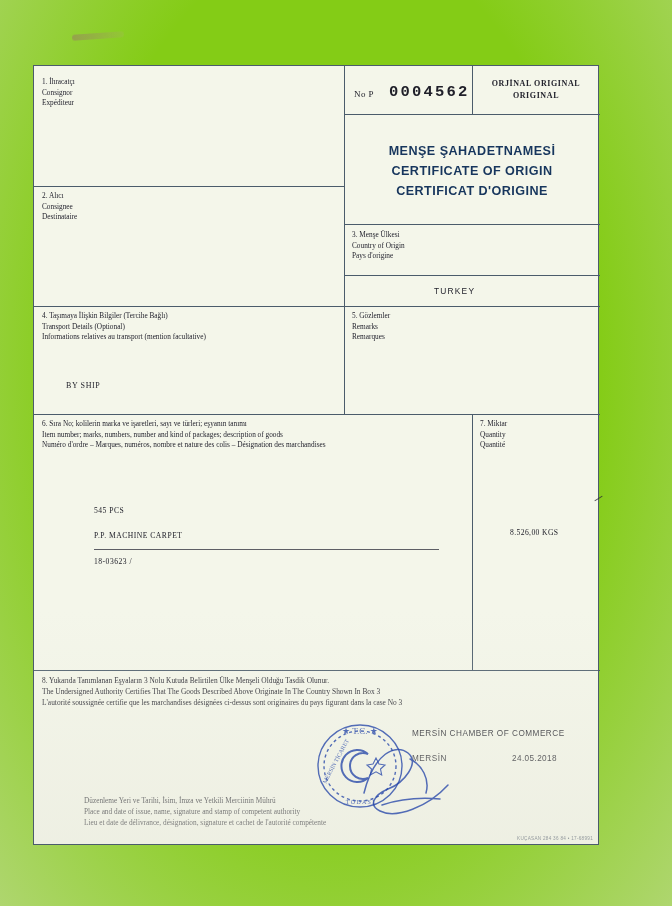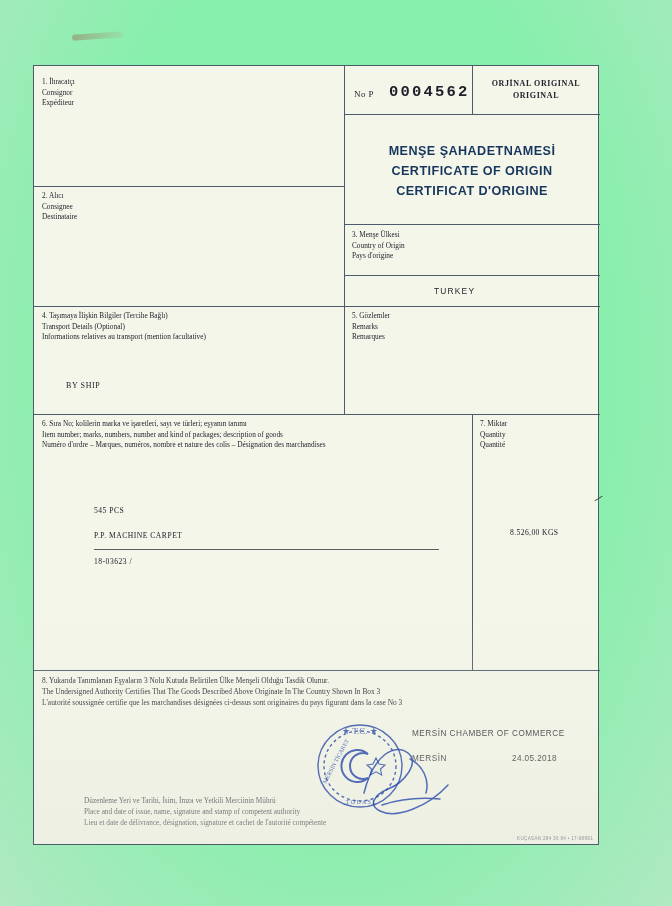--- a/index.html
+++ b/index.html
@@ -11,21 +11,21 @@
     width: 672px;
     height: 906px;
     font-family: "Liberation Serif", serif;
     color: #1b1b2e;
     position: relative;
     overflow: hidden;
   }
   .page {
     position: absolute;
     inset: 0;
-    background: #86efac;
+    background: #84cc16;
     text-decoration: underline;
   }
   
   .paper-shade {
     position: absolute;
     left: 0; top: 0; right: 0; bottom: 0;
     background:
       radial-gradient(ellipse at 50% 40%, rgba(255,255,255,0) 55%, rgba(226,226,218,0.45) 100%);
     pointer-events: none;
   }

